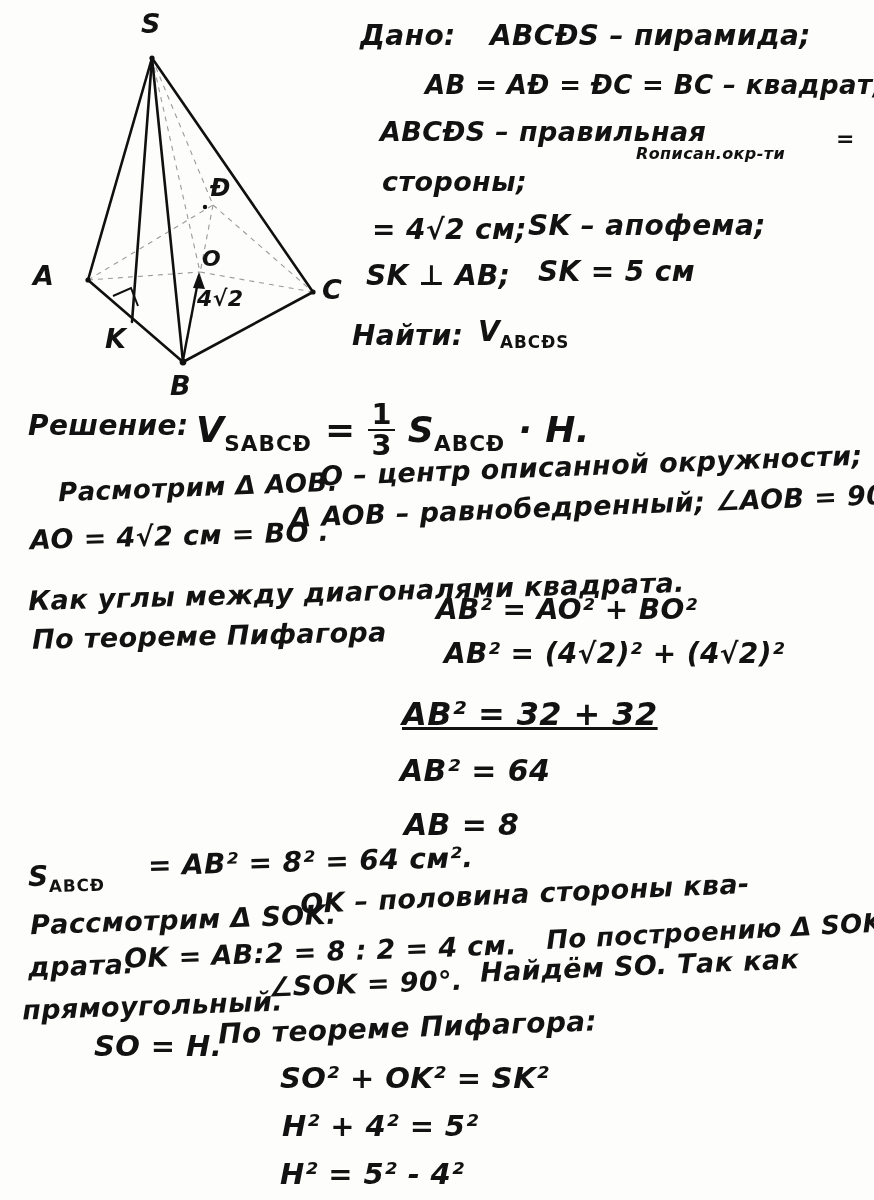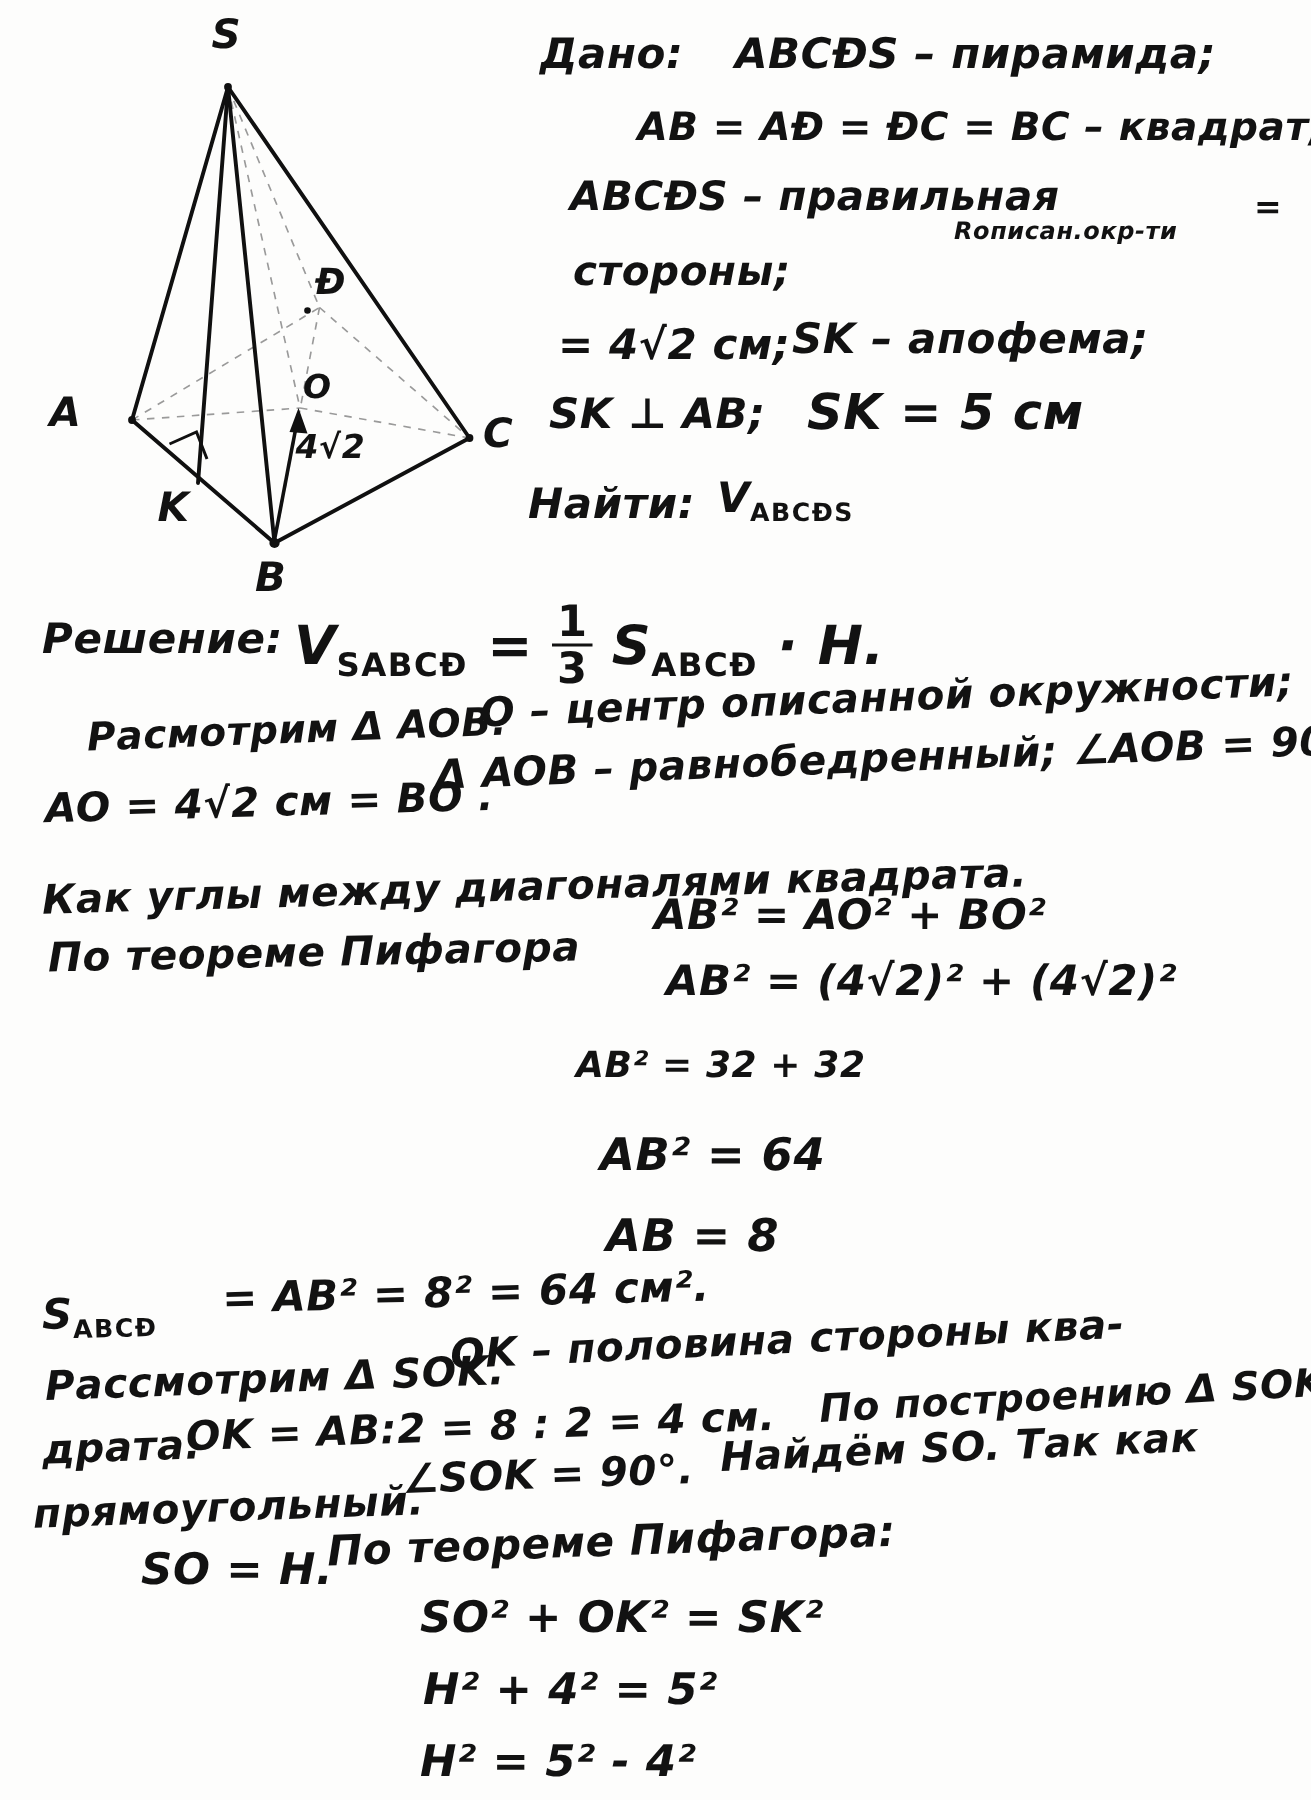--- a/index.html
+++ b/index.html
@@ -90,21 +90,21 @@
 <div class="hw" style="left:360px;top:22px;font-size:28px;">Дано:</div>
 <div class="hw" style="left:490px;top:22px;font-size:28px;">ABCĐS – пирамида;</div>
 <div class="hw" style="left:425px;top:72px;font-size:26px;">AB = AĐ = ĐC = BC – квадрат;</div>
 <div class="hw" style="left:380px;top:118px;font-size:27px;">ABCĐS – правильная</div>
 <div class="hw" style="left:382px;top:168px;font-size:27px;">стороны;</div>
 <div class="hw up" style="left:636px;top:146px;font-size:16px;font-weight:600;font-style:italic;">Rописан.окр-ти</div>
 <div class="hw up" style="left:836px;top:128px;font-size:22px;">=</div>
 <div class="hw" style="left:372px;top:216px;font-size:28px;">= 4√2 см;</div>
 <div class="hw" style="left:528px;top:212px;font-size:28px;">SK – апофема;</div>
 <div class="hw" style="left:366px;top:262px;font-size:28px;">SK ⊥ AB;</div>
-<div class="hw" style="left:538px;top:258px;font-size:33px;">SK = 5 см</div>
+<div class="hw" style="left:538px;top:258px;font-size:28px;">SK = 5 см</div>
 
 <div class="hw" style="left:352px;top:322px;font-size:28px;">Найти:</div>
 <div class="hw" style="left:478px;top:318px;font-size:28px;">
   <span>V</span><span class="sub">ABCĐS</span>
 </div>
 
 <div class="hw" style="left:28px;top:412px;font-size:28px;">Решение:</div>
 
 <div class="hw" style="left:196px;top:400px;font-size:36px;">
   <span>V</span><span class="sub">SABCĐ</span>
@@ -120,21 +120,21 @@
 
 <div class="hw" style="left:58px;top:474px;font-size:26px;transform:rotate(-2.2deg);">Расмотрим Δ AOB.</div>
 <div class="hw" style="left:320px;top:452px;font-size:27px;transform:rotate(-2.2deg);">O – центр описанной окружности;</div>
 <div class="hw" style="left:30px;top:522px;font-size:27px;transform:rotate(-1.6deg);">AO = 4√2 см = BO .</div>
 <div class="hw" style="left:290px;top:492px;font-size:27px;transform:rotate(-2.2deg);">Δ AOB – равнобедренный; ∠AOB = 90°.</div>
 <div class="hw" style="left:28px;top:578px;font-size:27px;transform:rotate(-1.6deg);">Как углы между  диагоналями  квадрата.</div>
 <div class="hw" style="left:32px;top:622px;font-size:27px;transform:rotate(-1.2deg);">По теореме Пифагора</div>
 
 <div class="hw" style="left:424px;top:596px;font-size:28px;margin-left:12px;">AB² = AO² + BO²</div>
 <div class="hw" style="left:444px;top:640px;font-size:28px;">AB² = (4√2)² + (4√2)²</div>
-<div class="hw" style="left:384px;top:698px;font-size:24px;">AB² = 32 + 32</div>
+<div class="hw" style="left:402px;top:698px;font-size:32px;text-decoration:underline;">AB² = 32 + 32</div>
 <div class="hw" style="left:400px;top:756px;font-size:30px;">AB² = 64</div>
 <div class="hw" style="left:404px;top:810px;font-size:30px;">AB = 8</div>
 
 <div class="hw" style="left:28px;top:862px;font-size:28px;transform:rotate(-1.4deg);">
   <span>S</span><span class="sub">ABCĐ</span>
 </div>
 <div class="hw" style="left:148px;top:848px;font-size:28px;transform:rotate(-1.4deg);">= AB² = 8² = 64 см².</div>
 
 <div class="hw" style="left:30px;top:906px;font-size:27px;transform:rotate(-2deg);">Рассмотрим Δ SOK.</div>
 <div class="hw" style="left:300px;top:880px;font-size:27px;transform:rotate(-2.6deg);">OK – половина стороны ква-</div>

